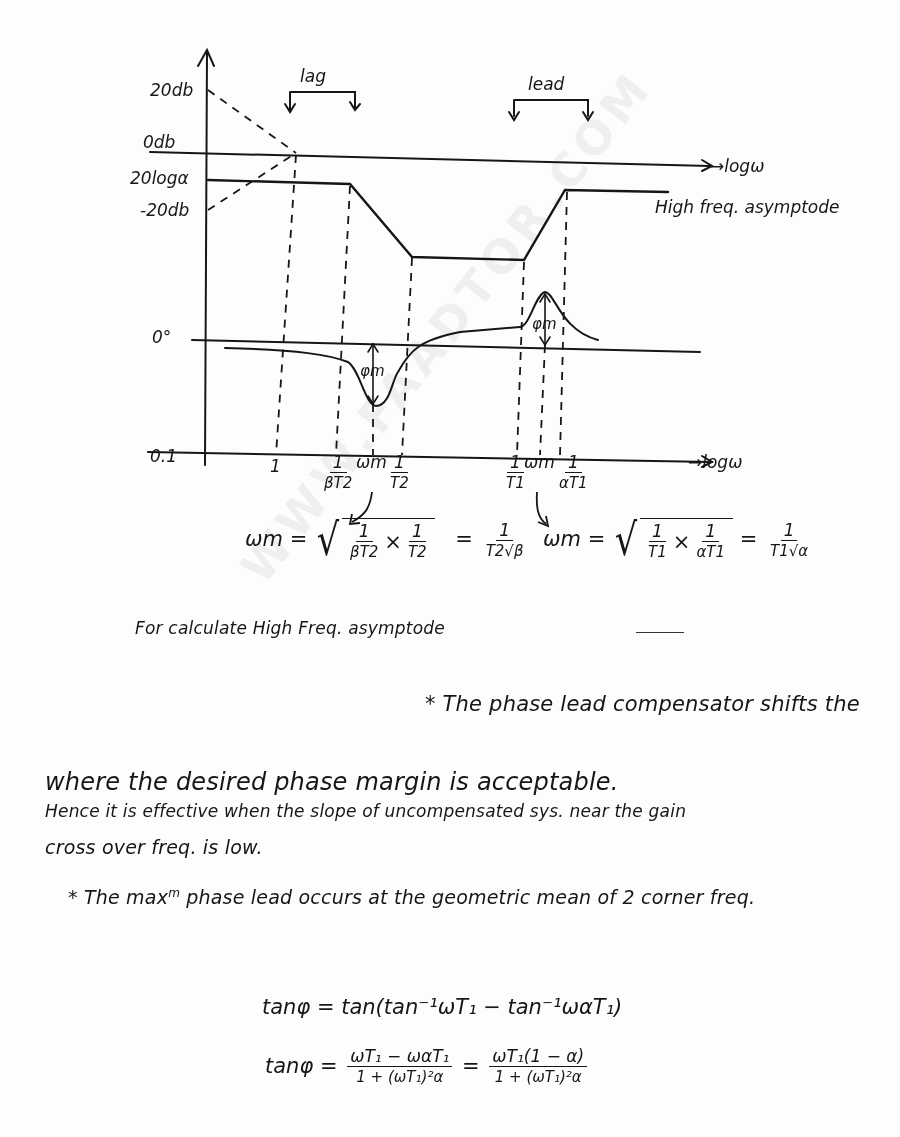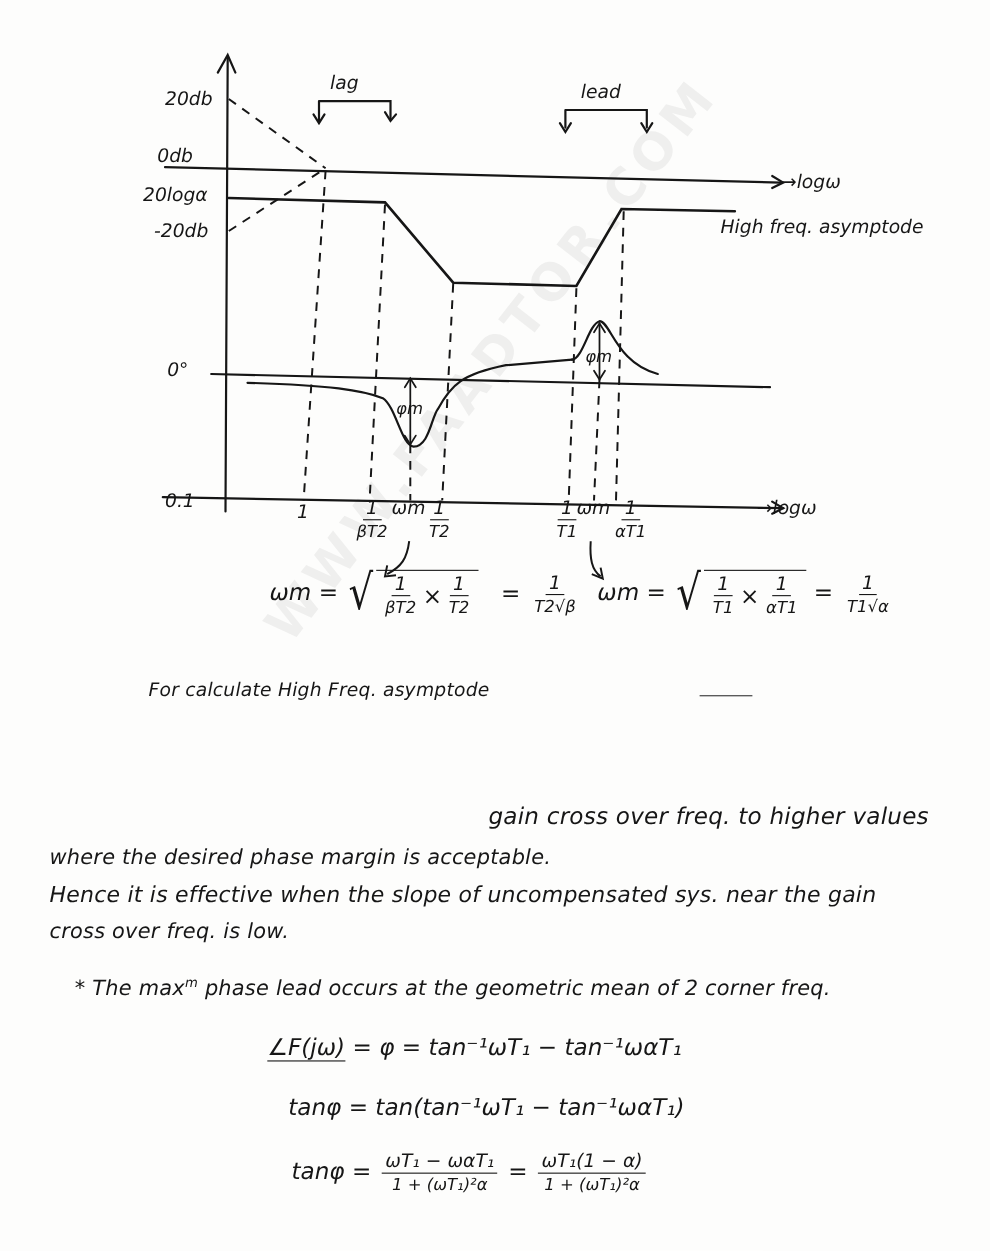--- a/index.html
+++ b/index.html
@@ -176,33 +176,29 @@
     <span>=</span>
     <span class="frac">
         <span class="num">1</span>
         <span class="den">T1√α</span>
       </span>
   </div>
 
   <div class="hw txt" style="left:135px;top:618px;font-size:17px;">For calculate High Freq. asymptode</div>
   <div style="position:absolute;left:636px;top:632px;width:48px;border-top:1.5px solid #333;"></div>
 
-  <div class="hw txt" style="left:444px;top:730px;">gain cross over freq. to higher values</div>
-  <div class="hw txt" style="left:45px;top:768px;font-size:19px;">where the desired phase margin is acceptable.</div>
-  <div class="hw txt" style="left:45px;top:801px;font-size:20px;">Hence it is effective when the slope of uncompensated sys. near the gain</div>
+  <div class="hw txt" style="left:425px;top:692px;">* The phase lead compensator shifts the</div>
+  <div class="hw txt" style="left:45px;top:768px;font-size:24px;">where the desired phase margin is acceptable.</div>
+  <div class="hw txt" style="left:45px;top:801px;font-size:17px;">Hence it is effective when the slope of uncompensated sys. near the gain</div>
   <div class="hw txt" style="left:45px;top:836px;font-size:19px;">cross over freq. is low.</div>
 
   <div class="hw txt" style="left:24px;top:886px;font-size:19px;margin-left:44px;">
     <span>* The max</span><span class="sup">m</span><span> phase lead occurs at the geometric mean of 2 corner freq.</span>
   </div>
 
-  <div class="hw eq" style="left:243px;top:940px;">
-    <span class="underline">∠F(jω)</span>
-    <span>= φ = tan⁻¹ωT₁ − tan⁻¹ωαT₁</span>
-  </div>
   <div class="hw eq" style="left:262px;top:995px;">tanφ = tan(tan⁻¹ωT₁ − tan⁻¹ωαT₁)</div>
   <div class="hw eq" style="left:265px;top:1046px;">
     <span>tanφ =</span>
     <span class="frac">
         <span class="num">ωT₁ − ωαT₁</span>
         <span class="den">1 + (ωT₁)²α</span>
       </span>
     <span>=</span>
     <span class="frac">
         <span class="num">ωT₁(1 − α)</span>

